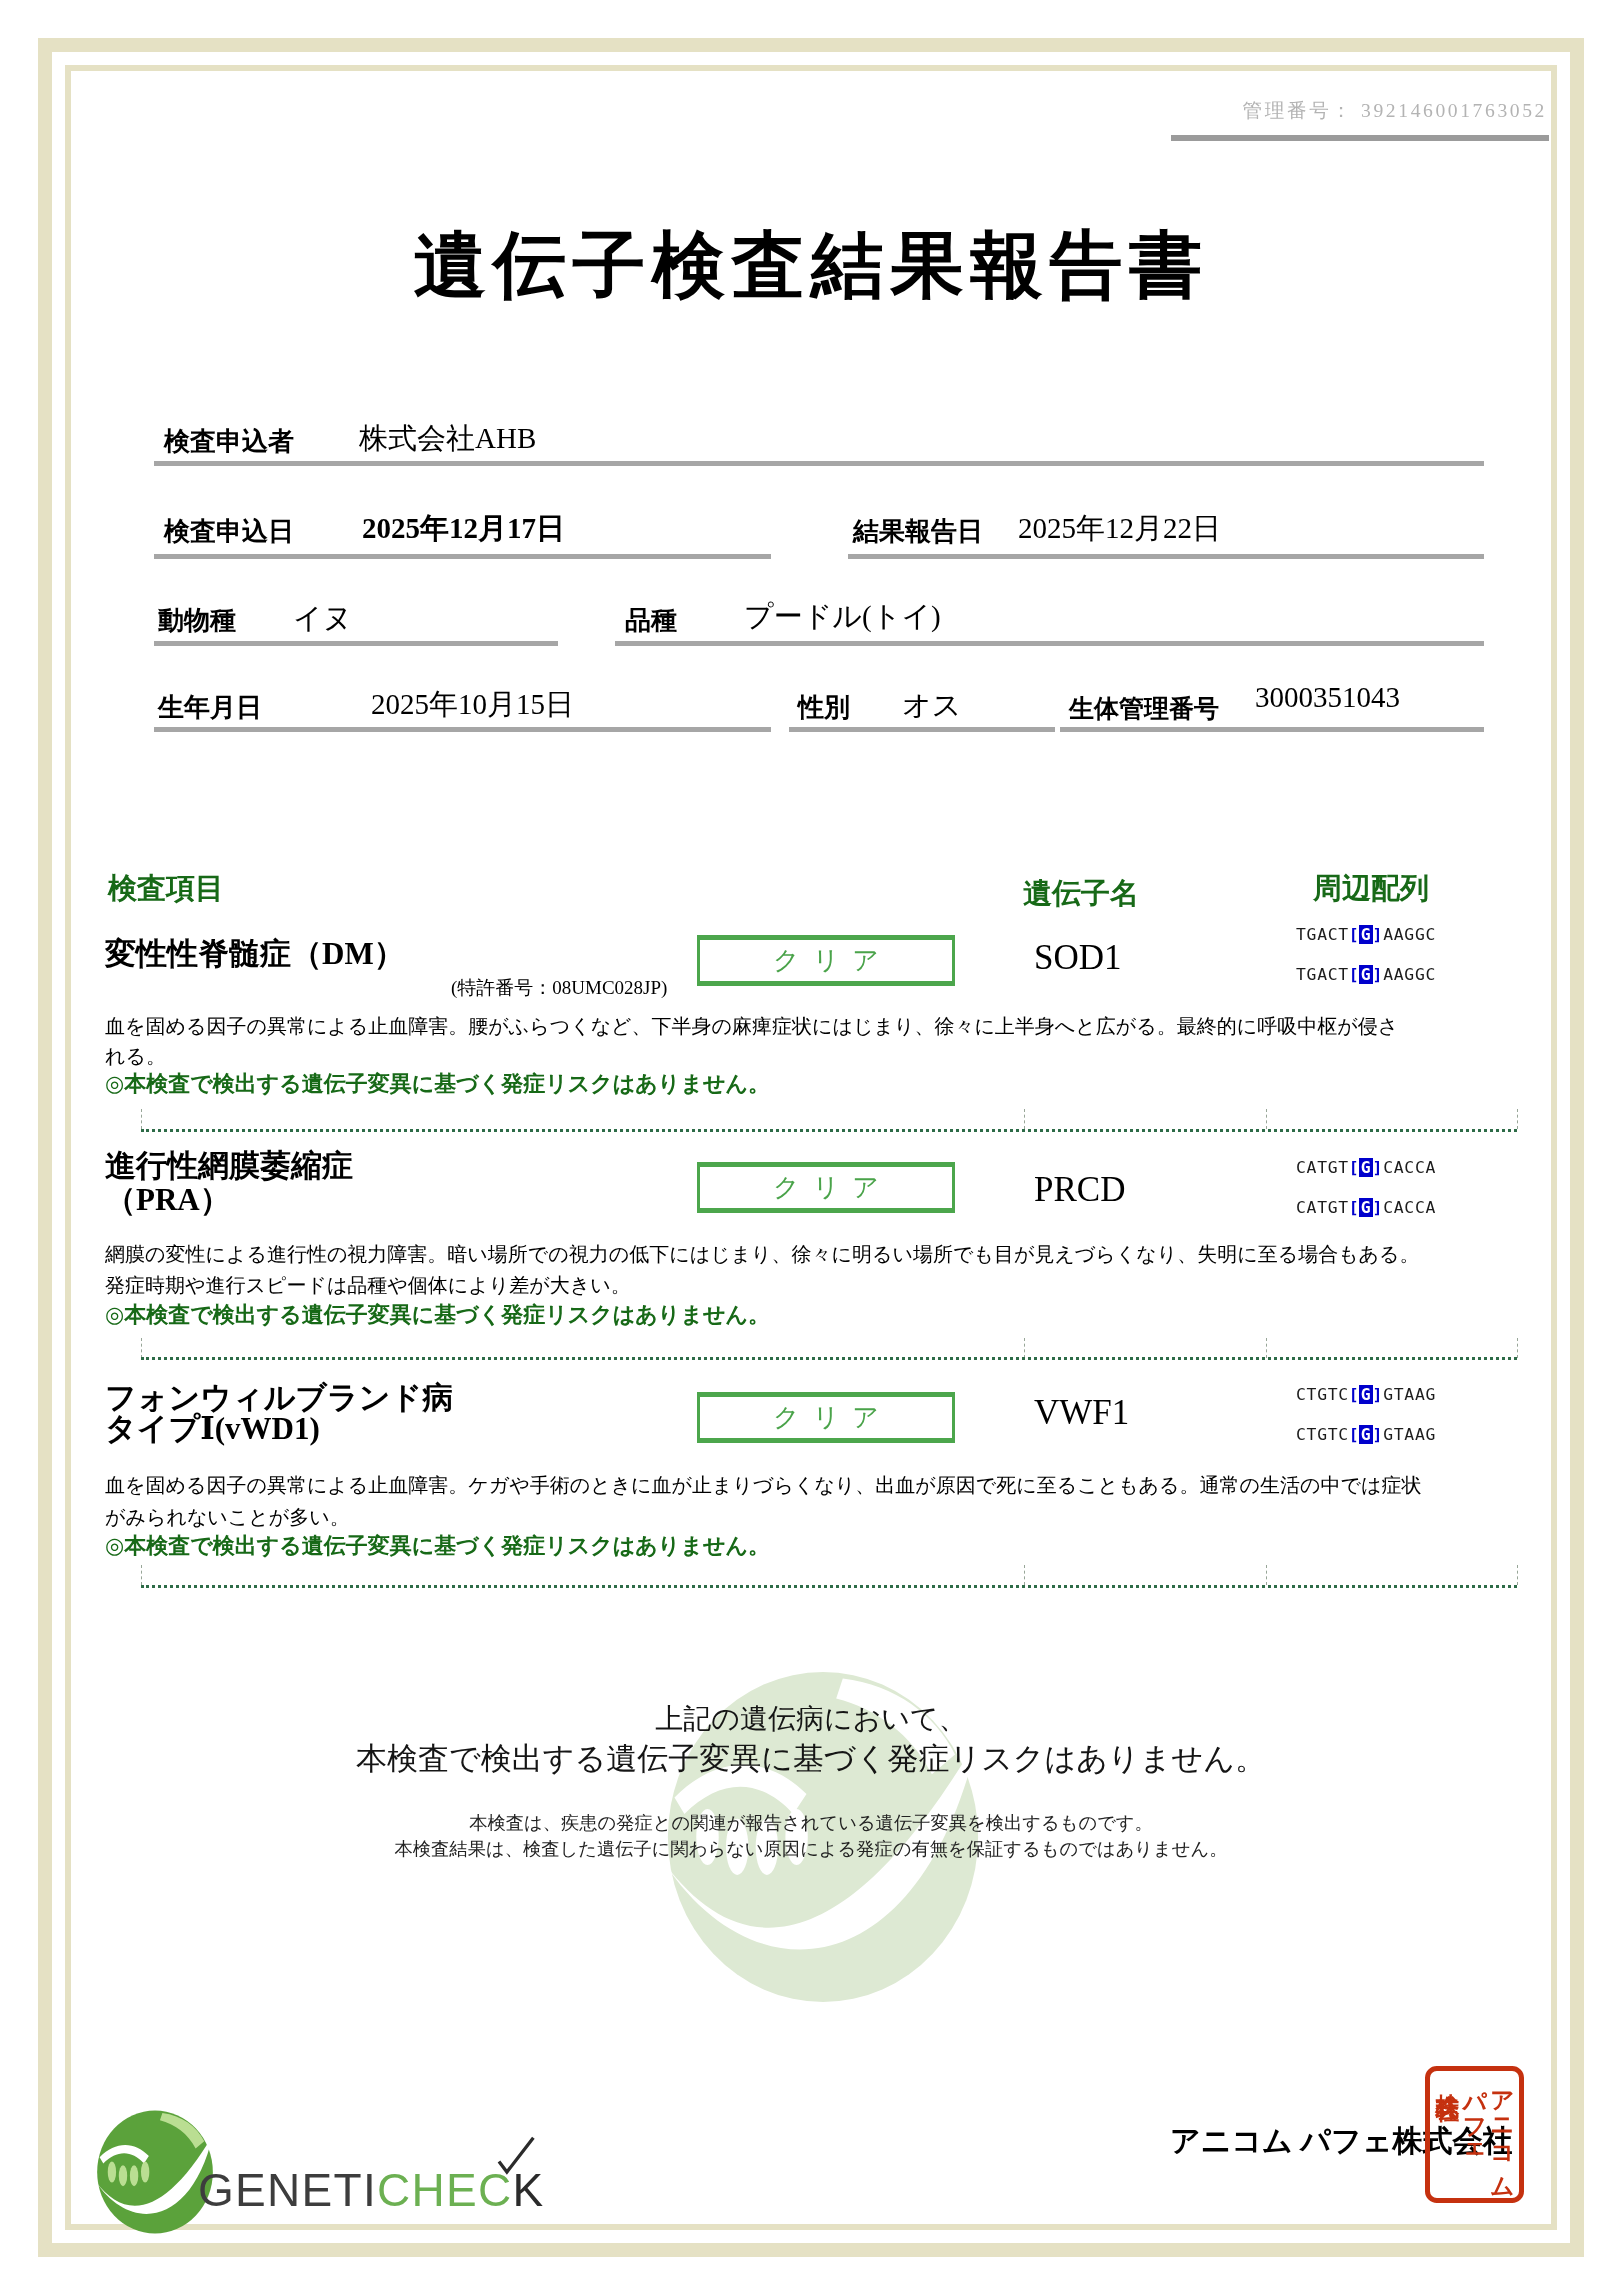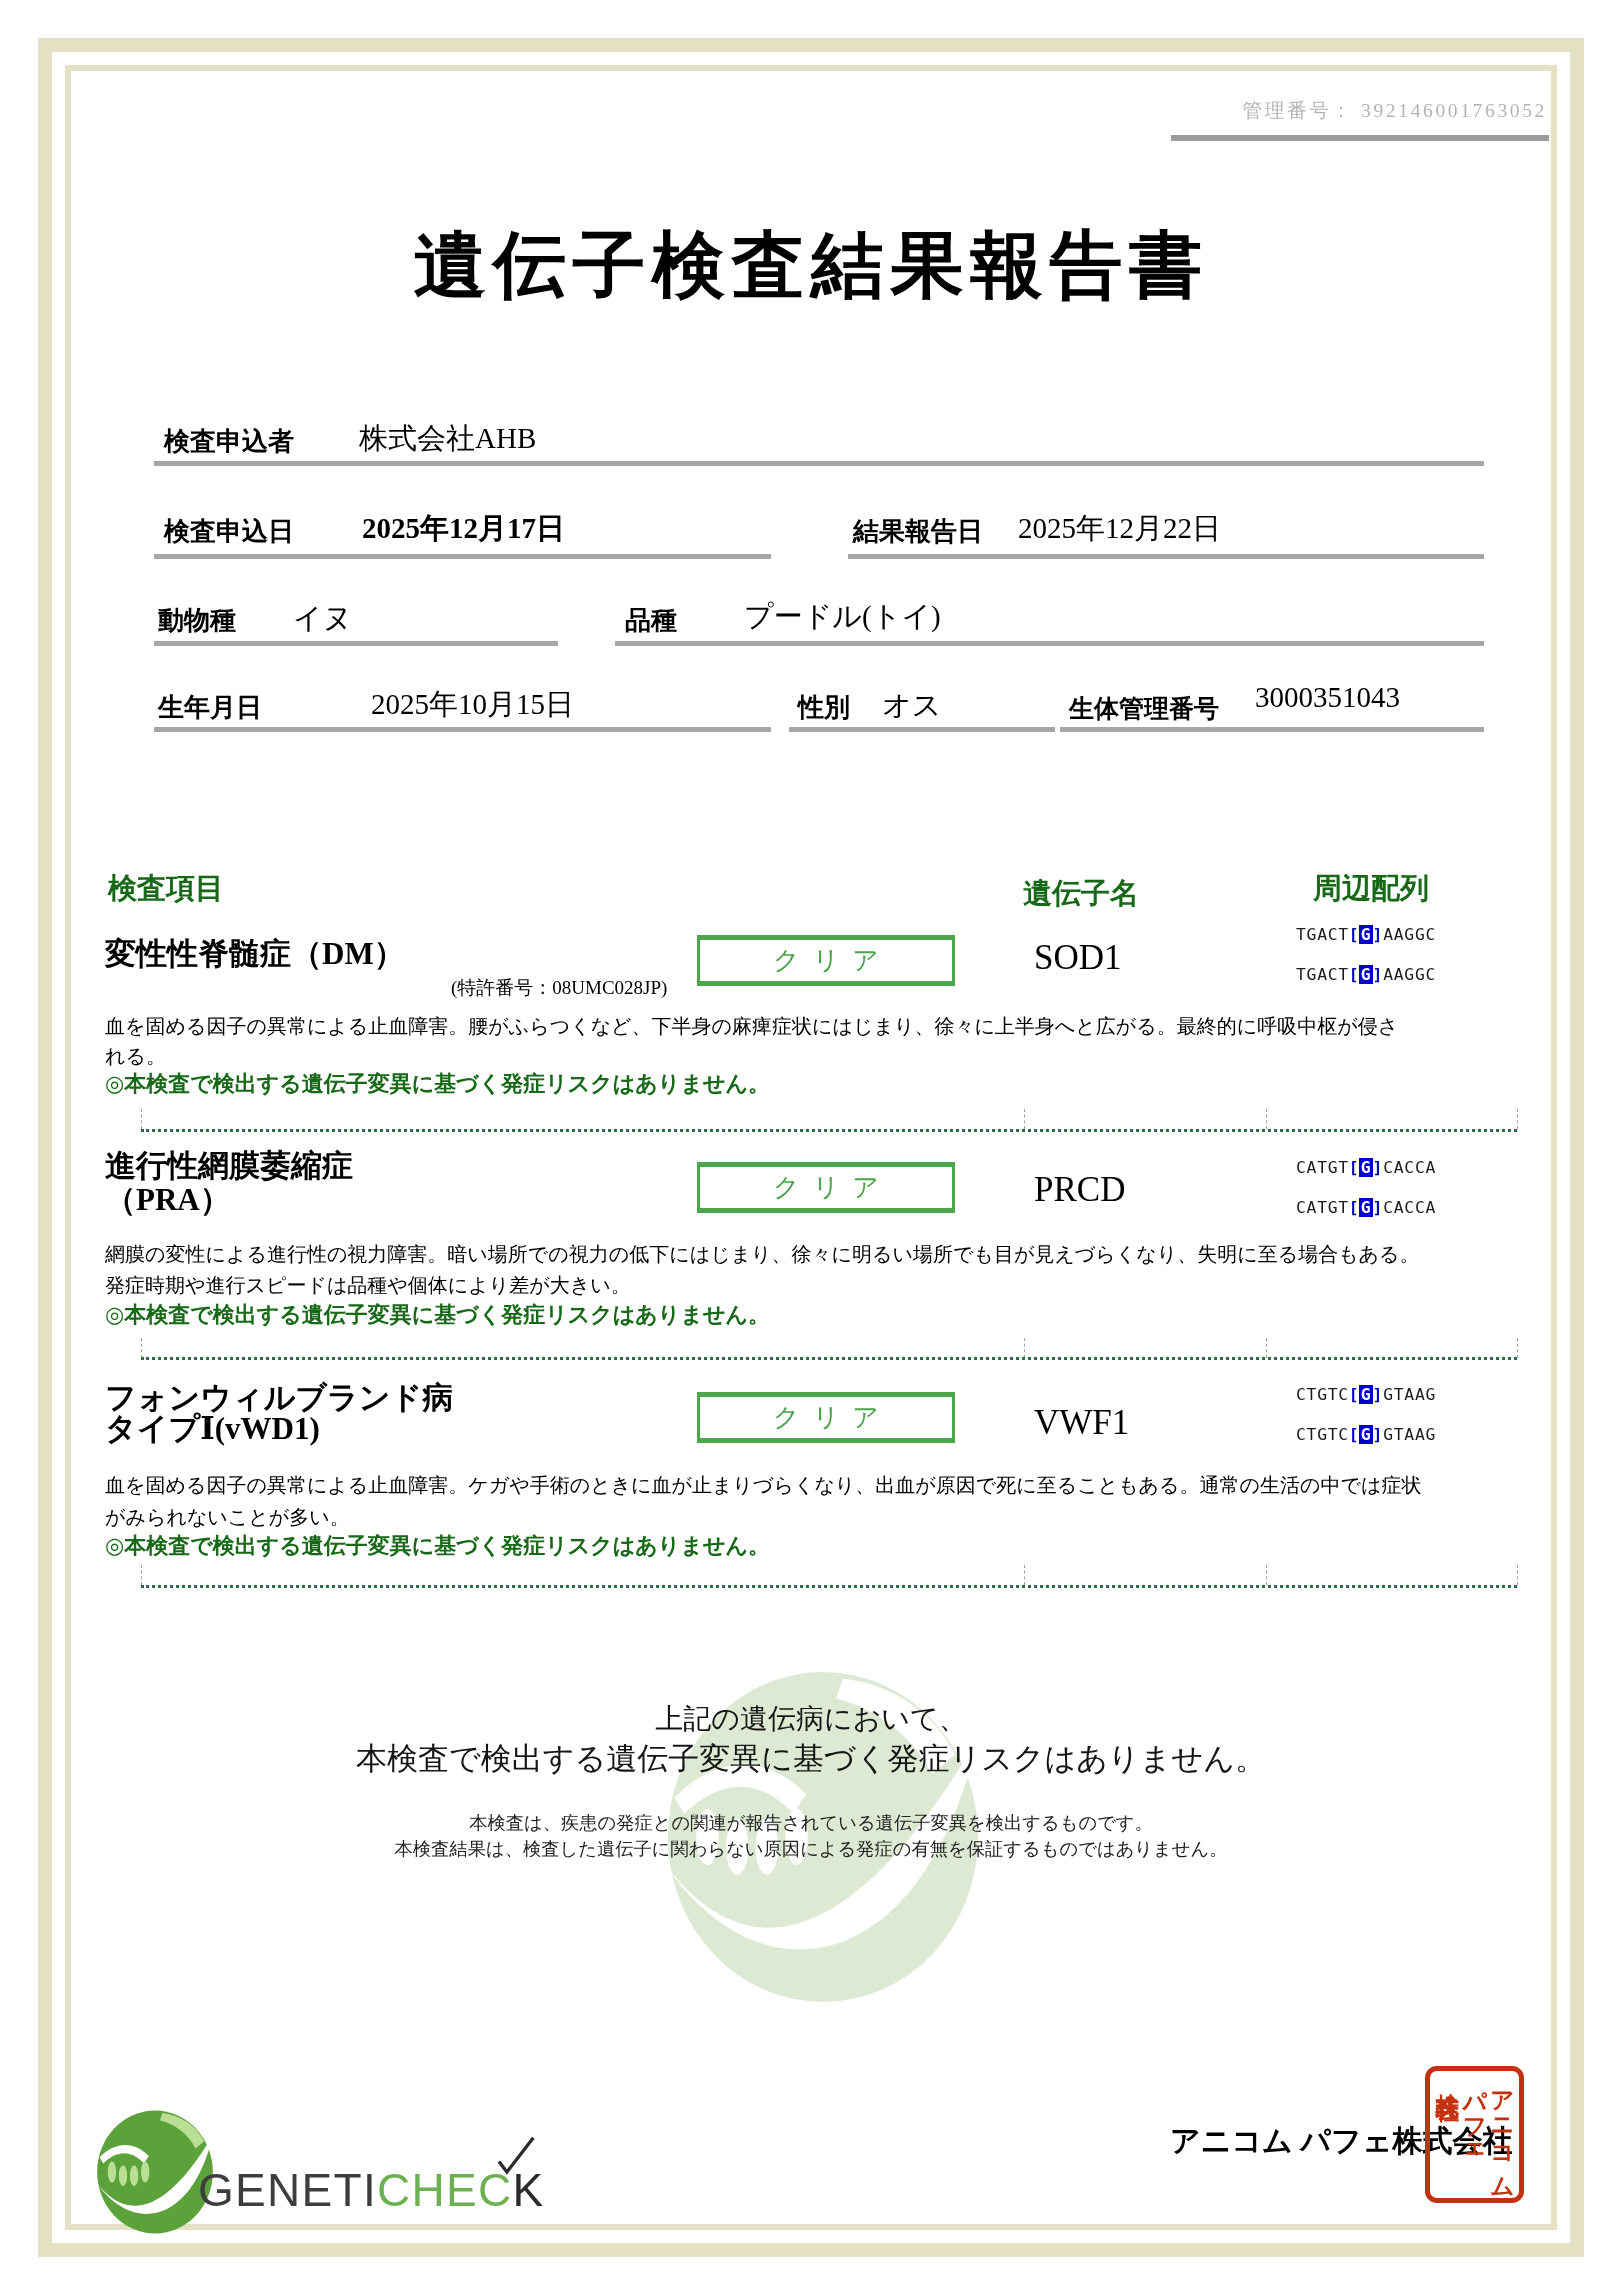--- a/index.html
+++ b/index.html
@@ -107,21 +107,21 @@
 
 <div class="abs flabel layer" style="left:625px; top:603px;">品種</div>
 <div class="abs fvalue layer" style="left:744px; top:597px;">プードル(トイ)</div>
 <div class="abs uline layer" style="left:615px; top:641px; width:869px;"></div>
 
 <div class="abs flabel layer" style="left:158px; top:690px;">生年月日</div>
 <div class="abs fvalue layer" style="left:371px; top:685px;">2025年10月15日</div>
 <div class="abs uline layer" style="left:154px; top:727px; width:617px;"></div>
 
 <div class="abs flabel layer" style="left:798px; top:690px;">性別</div>
-<div class="abs fvalue layer" style="left:882px; top:686px;">オス</div>
+<div class="abs fvalue layer" style="left:902px; top:686px;">オス</div>
 <div class="abs uline layer" style="left:789px; top:727px; width:266px;"></div>
 
 <div class="abs flabel layer" style="left:1069px; top:692px; font-size:25px;">生体管理番号</div>
 <div class="abs fvalue layer" style="left:1255px; top:681px;">3000351043</div>
 <div class="abs uline layer" style="left:1060px; top:727px; width:424px;"></div>
 
 <div class="abs col-head layer" style="left:108px; top:869px;">検査項目</div>
 <div class="abs col-head layer" style="left:1023px; top:874px;">遺伝子名</div>
 <div class="abs col-head layer" style="left:1313px; top:869px;">周辺配列</div>
 
@@ -171,21 +171,21 @@
   <div class="abs tick" style="left:1517px; top:194px;"></div>
   <div class="abs dotline" style="top:213px;"></div>
 </div>
 
 <div class="abs test-block layer" style="top:1374px; height:229px;">
   <div class="abs tname" style="left:105px; top:2.6px;">フォンウィルブランド病</div>
   <div class="abs tname" style="left:105px; top:34px;">タイプⅠ(vWD1)</div>
   <div class="abs result-box" style="top:18.3px;">
     <span class="result-text">クリア</span>
   </div>
-  <div class="abs gene" style="left:1034px; top:29px;">VWF1</div>
+  <div class="abs gene" style="left:1034px; top:19px;">VWF1</div>
   <div class="abs seq mono" style="left:1296px; top:10.5px;">
     <span>CTGTC</span><span class="br">[</span><span class="mutb">G</span><span class="br">]</span><span>GTAAG</span>
   </div>
   <div class="abs seq mono" style="left:1296px; top:51px;">
     <span>CTGTC</span><span class="br">[</span><span class="mutb">G</span><span class="br">]</span><span>GTAAG</span>
   </div>
   <div class="abs desc" style="left:105px; top:98px;">血を固める因子の異常による止血障害。ケガや手術のときに血が止まりづらくなり、出血が原因で死に至ることもある。通常の生活の中では症状</div>
   <div class="abs desc" style="left:105px; top:130px;">がみられないことが多い。</div>
   <div class="abs gnote" style="left:105px; top:157px;">◎本検査で検出する遺伝子変異に基づく発症リスクはありません。</div>
   <div class="abs tick" style="left:141px;  top:191px;"></div>

